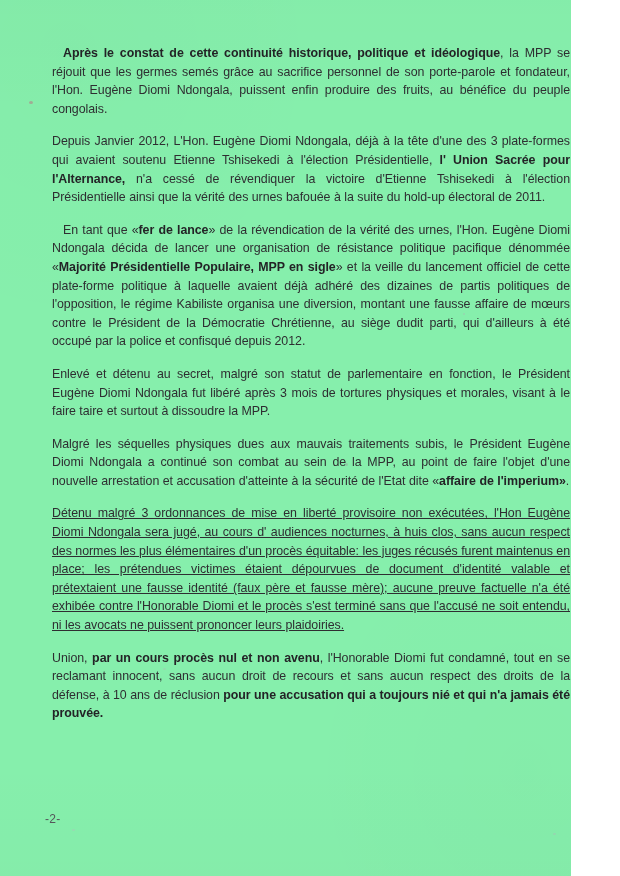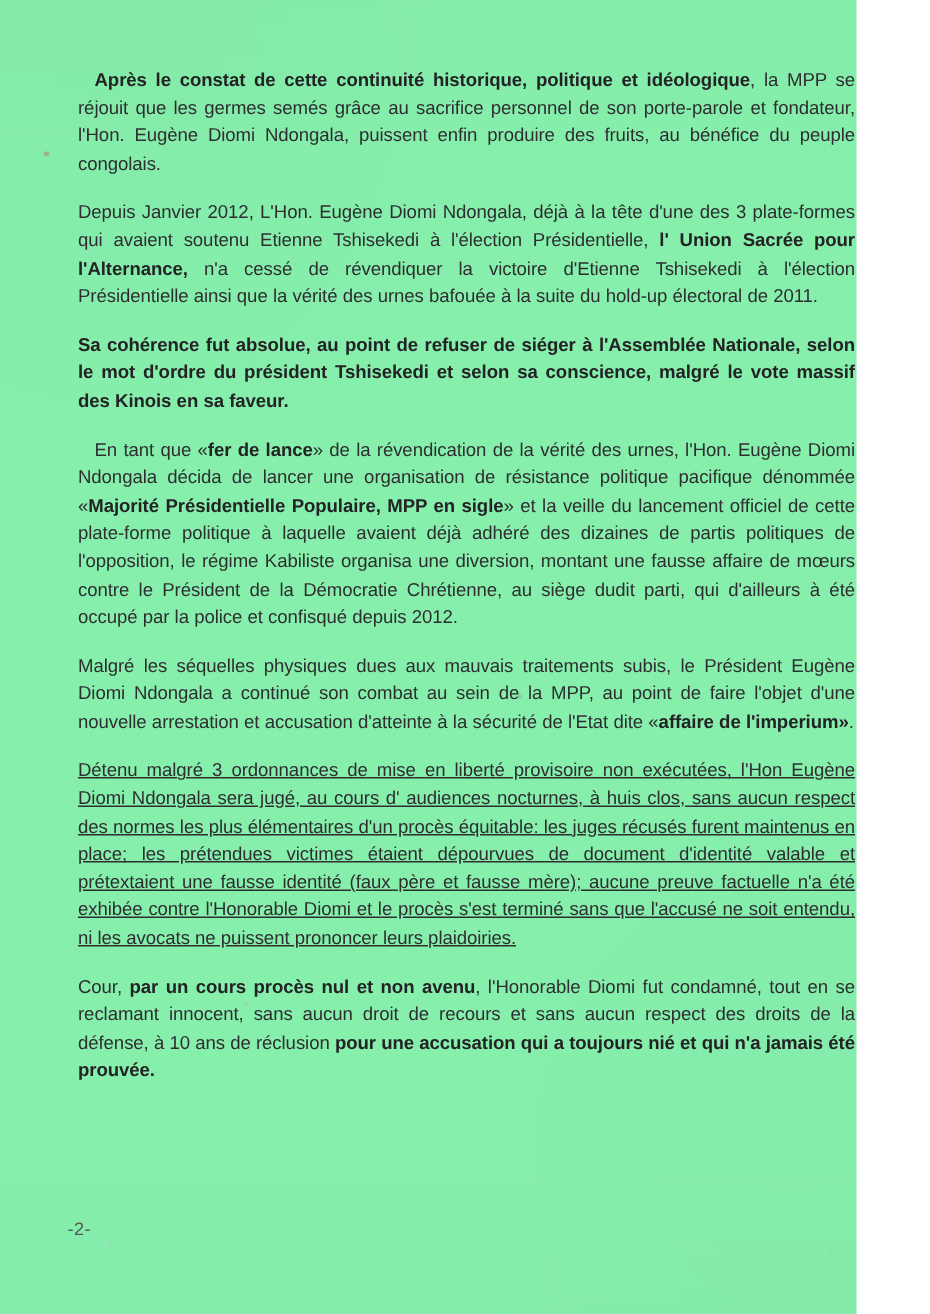--- a/index.html
+++ b/index.html
@@ -92,29 +92,29 @@
   <div class="speck s6"></div>
   <div class="speck s7"></div>
   <div class="speck s8"></div>
 
   <div class="body-col">
 
     <p class="para indent gap-16"><b>Après le constat de cette  continuité historique, politique et idéologique</b><span>, la MPP se réjouit que les germes semés grâce  au sacrifice personnel de son porte-parole et fondateur, l'Hon. Eugène Diomi Ndongala, puissent enfin produire des fruits, au bénéfice du peuple congolais.</span></p>
 
     <p class="para gap-16"><span>Depuis Janvier 2012, L'Hon. Eugène Diomi Ndongala, déjà à la tête d'une des 3 plate-formes qui avaient soutenu Etienne Tshisekedi à l'élection Présidentielle, </span><b>l' Union Sacrée pour l'Alternance,</b><span> n'a cessé de révendiquer la victoire d'Etienne Tshisekedi à l'élection Présidentielle ainsi que la vérité des urnes bafouée à la suite du hold-up électoral de 2011.</span></p>
 
-    <p class="para bold-all gap-16">Sa cohérence fut absolue, au point de refuser de siéger à l'Assemblée Nationale, selon le mot d'ordre du président Tshisekedi et selon sa conscience, malgré le vote massif des Kinois en sa faveur.</p>
 
     <p class="para indent gap-16"><span>En tant que «</span><b>fer de lance</b><span>» de la révendication de la vérité des urnes, l'Hon. Eugène Diomi Ndongala décida de lancer une organisation de résistance politique pacifique dénommée «</span><b>Majorité Présidentielle Populaire, MPP en sigle</b><span>» et la veille du lancement officiel de cette plate-forme politique à laquelle avaient déjà adhéré des dizaines de partis politiques de l'opposition, le régime Kabiliste organisa une diversion, montant une fausse affaire de mœurs contre le Président de la Démocratie Chrétienne, au siège dudit parti, qui d'ailleurs à été occupé par la police et confisqué depuis 2012.</span></p>
 
+    <p class="para gap-16">Enlevé et détenu au secret, malgré son statut de parlementaire en fonction, le Président Eugène Diomi Ndongala fut libéré après 3 mois de tortures physiques et morales, visant à le faire taire et surtout à dissoudre la MPP.</p>
 
     <p class="para gap-18"><span>Malgré les séquelles physiques dues aux mauvais traitements subis, le Président Eugène Diomi Ndongala a continué son combat au sein de la MPP, au point de faire l'objet d'une nouvelle arrestation et accusation d'atteinte à la sécurité de l'Etat dite «</span><b>affaire de l'imperium»</b><span>.</span></p>
 
     <p class="para tight">Détenu malgré 3 ordonnances de mise en liberté provisoire non exécutées, l'Hon Eugène Diomi Ndongala sera jugé, au cours d' audiences nocturnes, à huis clos, sans aucun respect des normes les plus élémentaires d'un procès équitable: les juges récusés furent maintenus en place; les prétendues victimes étaient dépourvues de document d'identité valable et prétextaient une fausse identité (faux père et fausse mère); aucune preuve factuelle n'a été exhibée contre l'Honorable Diomi et le procès s'est terminé sans que l'accusé ne soit entendu, ni les avocats ne puissent prononcer leurs plaidoiries.</p>
 
-    <p class="para gap-16"><span>Cour, </span><b>par un cours procès nul et non avenu</b><span>, l'Honorable Diomi  fut condamné, tout en se reclamant innocent, sans aucun droit de recours et sans aucun respect des droits de la défense, à 10 ans de réclusion </span><b>pour une accusation qui a toujours nié et  qui n'a jamais été prouvée.</b><span></span></p>
+    <p class="para gap-16"><span>Union, </span><b>par un cours procès nul et non avenu</b><span>, l'Honorable Diomi  fut condamné, tout en se reclamant innocent, sans aucun droit de recours et sans aucun respect des droits de la défense, à 10 ans de réclusion </span><b>pour une accusation qui a toujours nié et  qui n'a jamais été prouvée.</b><span></span></p>
 
 
   </div>
 
   <div class="page-number">-2-</div>
 
 </div>
 
 </body></html>

